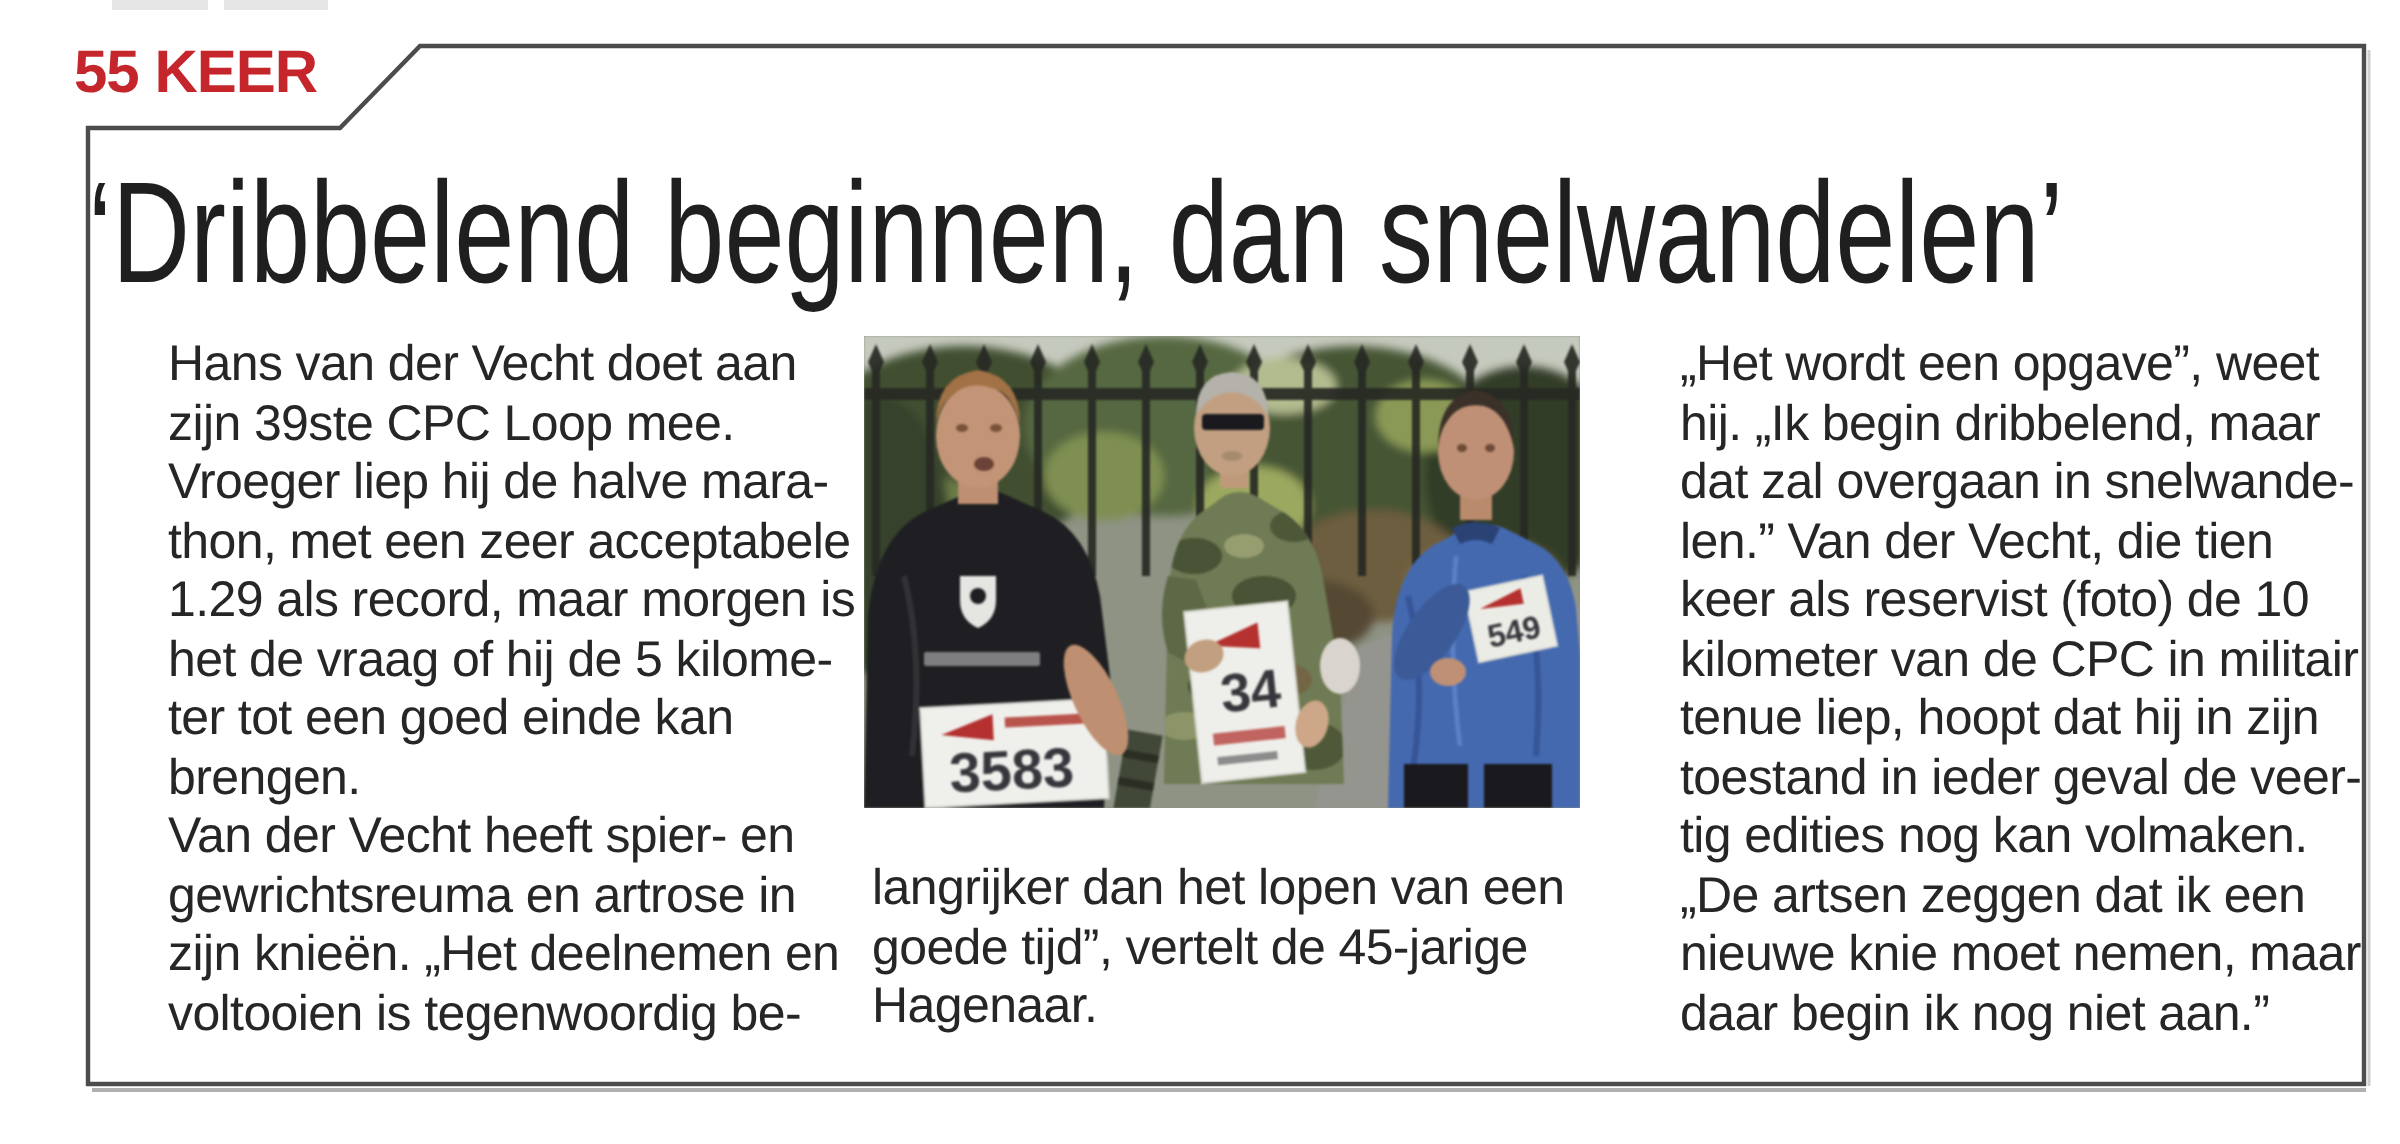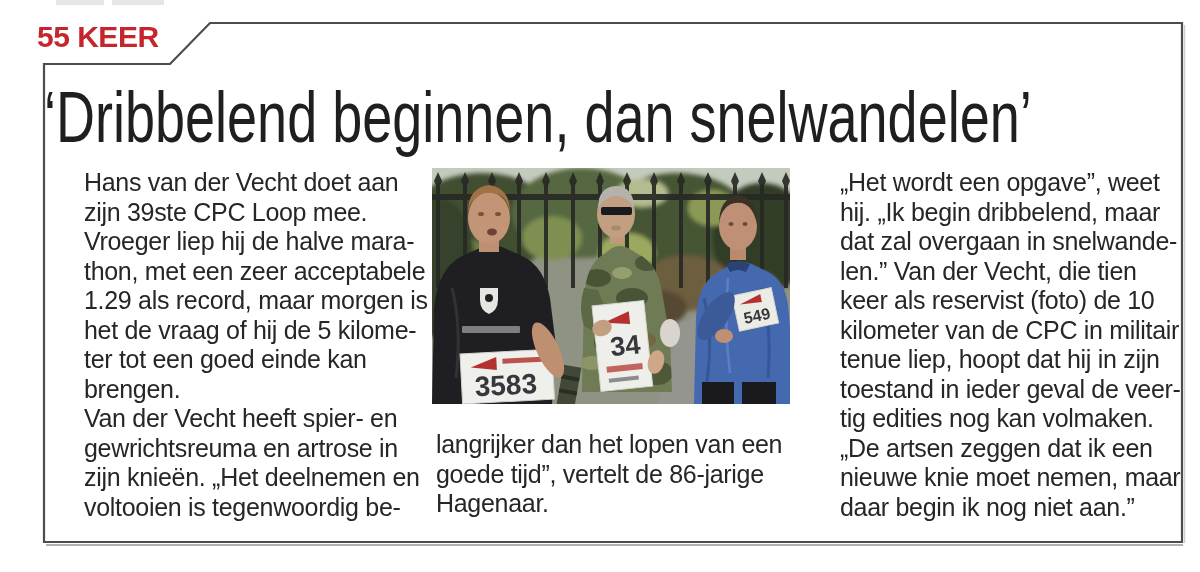--- a/index.html
+++ b/index.html
@@ -225,21 +225,21 @@
         </g>
         <ellipse cx="284" cy="148" rx="12" ry="28" fill="#35599f" transform="rotate(35 284 148)"></ellipse>
         <ellipse cx="292" cy="168" rx="9" ry="7" fill="#c69070"></ellipse>
         <rect x="270" y="214" width="32" height="22" fill="#16161a"></rect>
         <rect x="310" y="214" width="34" height="22" fill="#16161a"></rect>
       </g>
     </svg>
   </figure>
 
   <div class="bodycol col2text">langrijker dan het lopen van een
-goede tijd”, vertelt de 86-jarige
+goede tijd”, vertelt de 45-jarige
 Hagenaar.</div>
 
   <div class="bodycol col3">„Het wordt een opgave”, weet
 hij. „Ik begin dribbelend, maar
 dat zal overgaan in snelwande-
 len.” Van der Vecht, die tien
 keer als reservist (foto) de 10
 kilometer van de CPC in militair
 tenue liep, hoopt dat hij in zijn
 toestand in ieder geval de veer-

